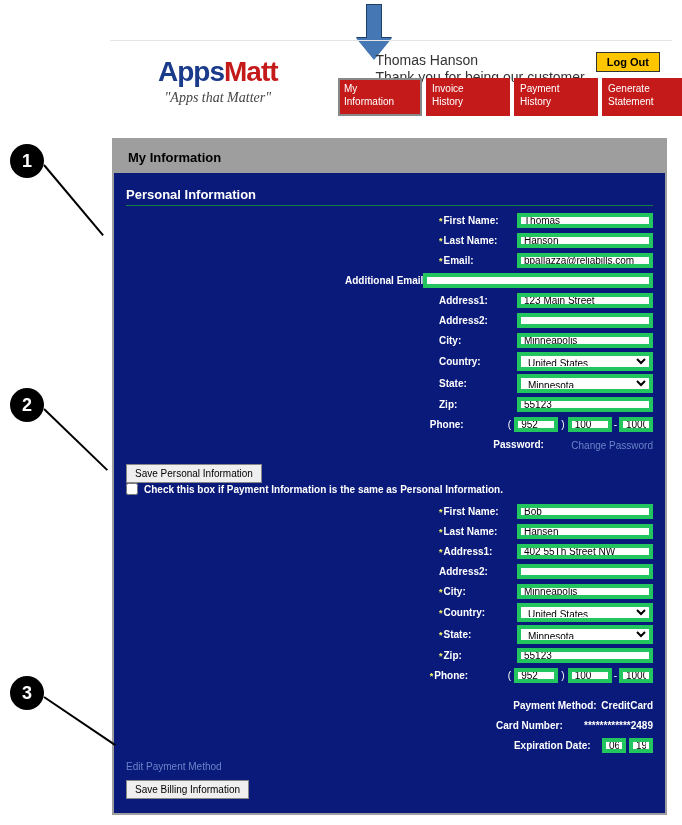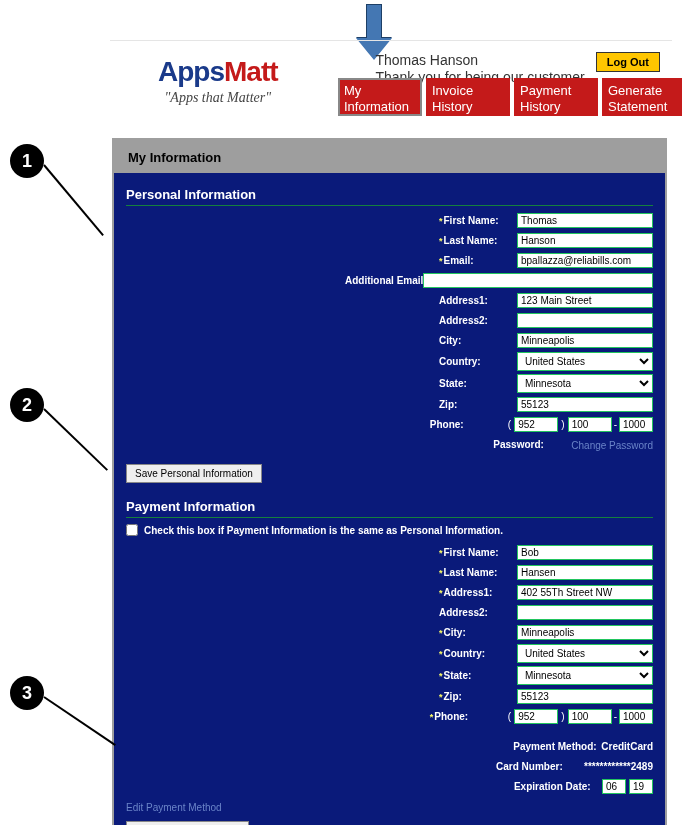--- a/index.html
+++ b/index.html
@@ -19,38 +19,38 @@
   .logo-main { font-family: "Trebuchet MS", Arial, sans-serif; font-weight: bold; font-size: 28px; color: #1a3a8a; letter-spacing: -1px; }
   .logo-main .red { color: #c41a1a; }
   .logo-tag { font-family: Georgia, "Times New Roman", serif; font-style: italic; font-size: 14px; color: #444; text-align: center; margin-top: 2px; }
 
   .user-area { position: absolute; right: 12px; top: 52px; display: flex; align-items: flex-start; gap: 8px; }
   .user-txt { font-size: 14px; color: #333; line-height: 1.2; }
   .logout-btn { background: #ffc600; border: 1px solid #333; font-weight: bold; font-size: 11px; padding: 3px 10px; cursor: pointer; }
 
   
   .navtabs { position: absolute; left: 288px; top: 78px; display: flex; gap: 4px; }
-  .tab { width: 84px; height: 38px; background: #c41a1a; color: #fff; font-size: 13px; padding: 5px 6px; line-height: 1.25; cursor: pointer; }
+  .tab { width: 84px; height: 38px; background: #c41a1a; color: #fff; font-size: 10px; padding: 5px 6px; line-height: 1.25; cursor: pointer; }
   .tab.active { box-shadow: 0 0 0 2px #888 inset; }
 
   
   .badge { position: absolute; width: 34px; height: 34px; border-radius: 50%; background: #000; color: #fff; font-weight: bold; font-size: 18px; display:flex; align-items:center; justify-content:center; }
   .badge-line { position: absolute; border-top: 2px solid #000; transform-origin: left center; }
 
   
   .panel-outer { margin: 10px 0 10px 62px; background: #9e9e9e; padding: 2px; width: 555px; }
   .panel-title { font-weight: bold; font-size: 13px; color: #000; padding: 10px 14px 8px; }
   .panel-inner { background: #0a1a7a; color: #fff; padding: 8px 12px 14px; font-size: 11px; }
 
   .section-hdr { font-size: 13px; font-weight: bold; border-bottom: 1px solid #15803d; padding: 6px 0 3px; margin-bottom: 6px; }
 
   .row { display: flex; align-items: center; margin-bottom: 3px; min-height: 17px; justify-content: flex-end; }
   .lbl { width: 78px; font-size: 10px; font-weight: bold; color: #fff; text-align: left; }
   .req::before { content: "*"; color: #ff6; margin-right: 1px; font-size: 9px; }
-  .fld input[type=text], .fld select { font-size: 10px; padding: 1px 3px; border: 1px solid #22c55e; background: #fff; color: #000; height: 15px; }
+  .fld input[type=text], .fld select { font-size: 10px; padding: 1px 3px; border: 4px solid #22c55e; background: #fff; color: #000; height: 15px; }
   .fld select { height: 19px; }
   .w-long { width: 136px; }
   .w-xlong { width: 230px; }
   .w-short { width: 44px; }
   .w-shortm { width: 24px; }
   .phone-sep { padding: 0 2px; font-size: 10px; }
   .paren { font-size: 10px; }
 
   .muted-link { color: #6a84c8; font-size: 10px; cursor: pointer; }
   .btn { background: #efefef; border: 1px solid #888; font-size: 10px; padding: 3px 8px; cursor: pointer; margin-top: 8px; }
@@ -161,21 +161,20 @@
           <div class="lbl">Phone:</div>
         <div class="fld"><span class="paren">(</span> <input type="text" class="w-short" value="952" style=""> <span class="paren">)</span> <input type="text" class="w-short" value="100" style=""><span class="phone-sep">-</span><input type="text" style="width: 34px;" value="1000"></div>
       </div>
       <div class="row">
           <div class="lbl">Password:</div>
           <div class="fld"><span class="muted-link">Change Password</span></div>
         </div>
       <button class="btn">Save Personal Information</button>
 
       
-      <div class="section-hdr" style="margin-top:10px">Payment Information</div>
       <div class="chk-row">
         <input type="checkbox" style="">
         <span>Check this box if Payment Information is the same as Personal Information.</span>
       </div>
       <div class="row">
           <div class="lbl req">First Name:</div>
           <div class="fld"><input type="text" class="w-long" value="Bob" style=""></div>
         </div>
       <div class="row">
           <div class="lbl req">Last Name:</div>

